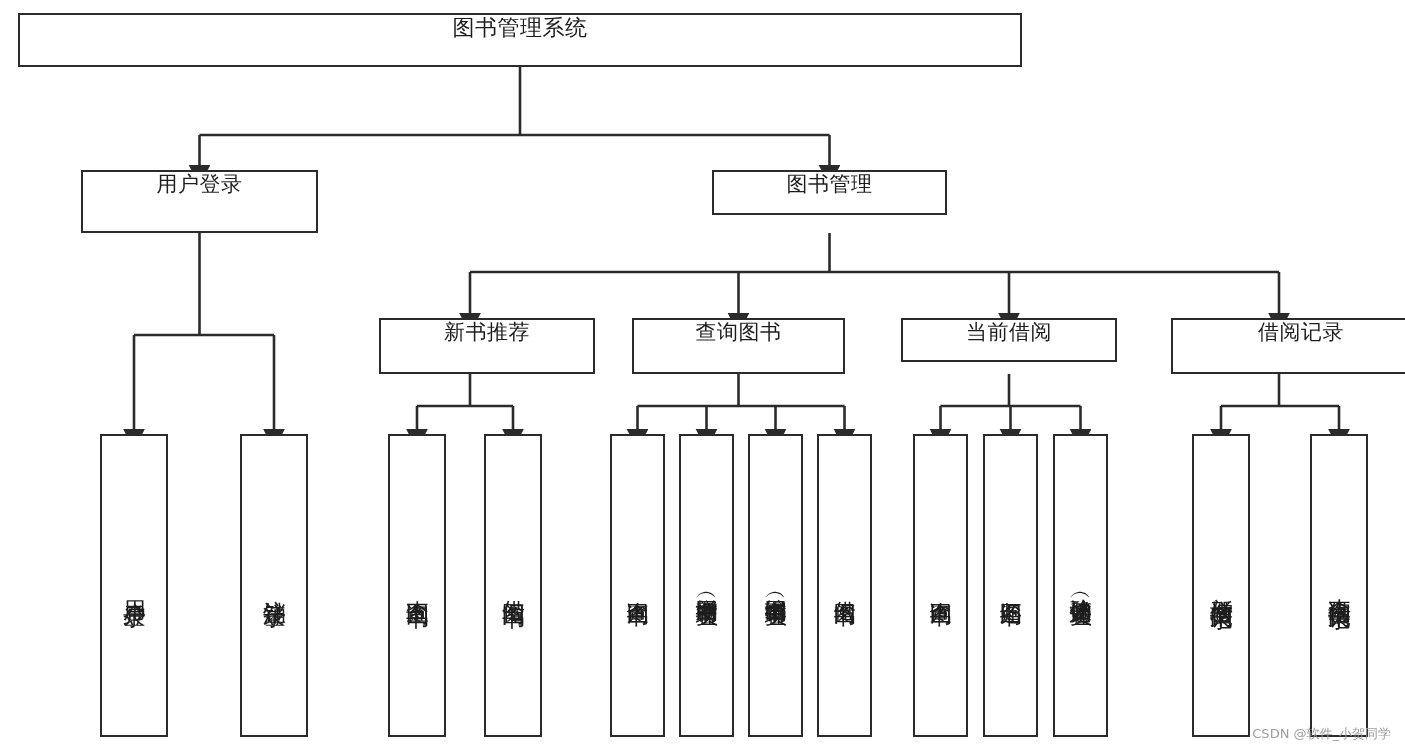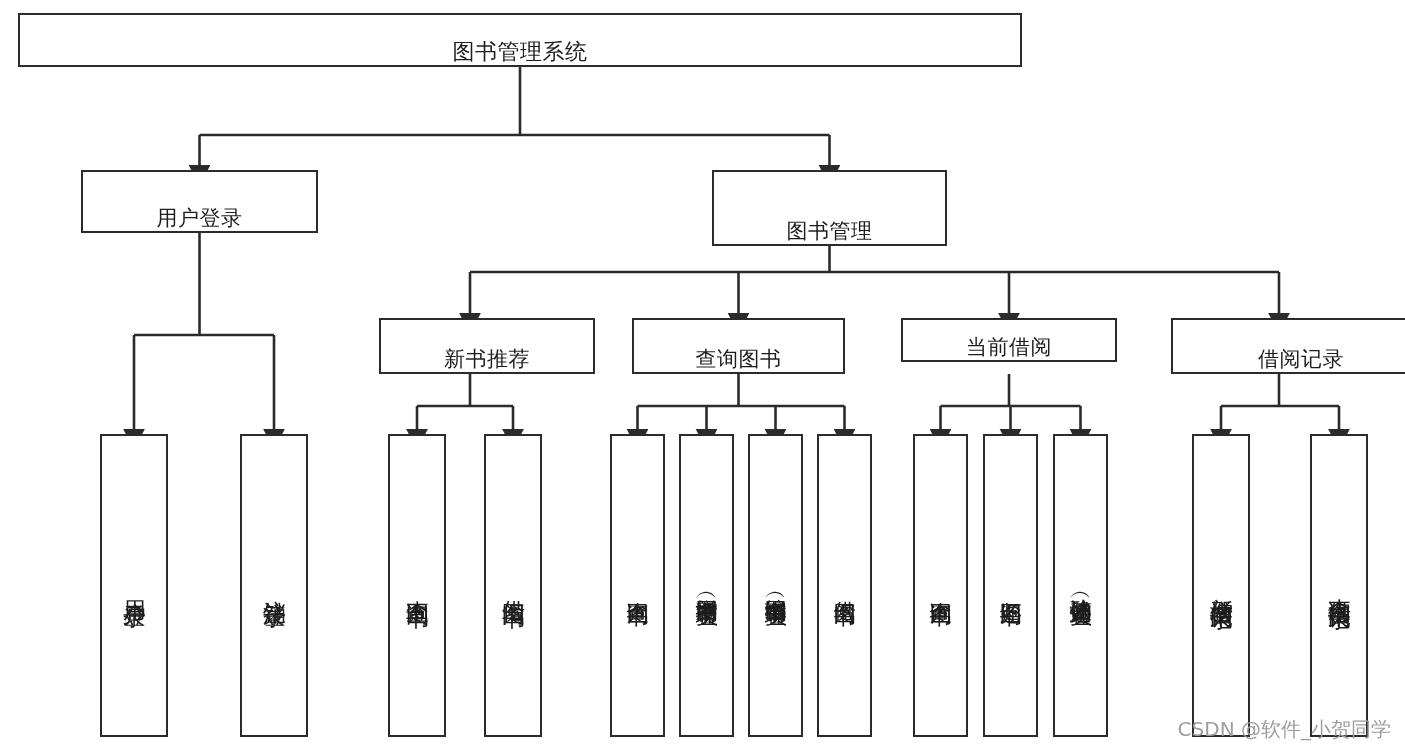--- a/index.html
+++ b/index.html
@@ -18,21 +18,21 @@
     position:absolute;left:0;top:0;
     width:1405px;height:747px;
     pointer-events:none;
   }
   .node{
     position:absolute;
     box-sizing:border-box;
     background:#ffffff;
     border:2px solid #2b2b2b;
     display:flex;
-    align-items:flex-end;
+    align-items:flex-start;
     justify-content:center;
     overflow:hidden;
   }
   .node .label{
     color:#1d1d1d;
     line-height:1.18;
     text-align:center;
     white-space:nowrap;
   }
   .node.h .label{
@@ -56,21 +56,21 @@
     max-height:272px;
   }
   .node.v.narrow .label{
     font-size:22px;
     letter-spacing:1px;
   }
   #watermark{
     position:absolute;
     right:14px;
     bottom:4px;
-    font-size:20px;
+    font-size:13px;
     color:#9d9d9d;
     white-space:nowrap;
     font-family:"DejaVu Sans","Liberation Sans",sans-serif;
     pointer-events:none;
   }
 </style>
 </head>
 <body>
 
 <div id="diagram">
@@ -118,21 +118,21 @@
       </g>
   </svg>
 
   <div id="nodes-layer">
       <div class="node h root" style="left: 18px; top: 13px; width: 1004px; height: 54px;">
         <span class="label">图书管理系统</span>
       </div>
       <div class="node h" style="left: 81px; top: 170px; width: 237px; height: 63px;">
         <span class="label">用户登录</span>
       </div>
-      <div class="node h" style="left: 712px; top: 170px; width: 235px; height: 76px;">
+      <div class="node h" style="left: 712px; top: 170px; width: 235px; height: 45px;">
         <span class="label">图书管理</span>
       </div>
       <div class="node h" style="left: 379px; top: 318px; width: 216px; height: 56px;">
         <span class="label">新书推荐</span>
       </div>
       <div class="node h" style="left: 632px; top: 318px; width: 213px; height: 56px;">
         <span class="label">查询图书</span>
       </div>
       <div class="node h" style="left: 901px; top: 318px; width: 216px; height: 44px;">
         <span class="label">当前借阅</span>

